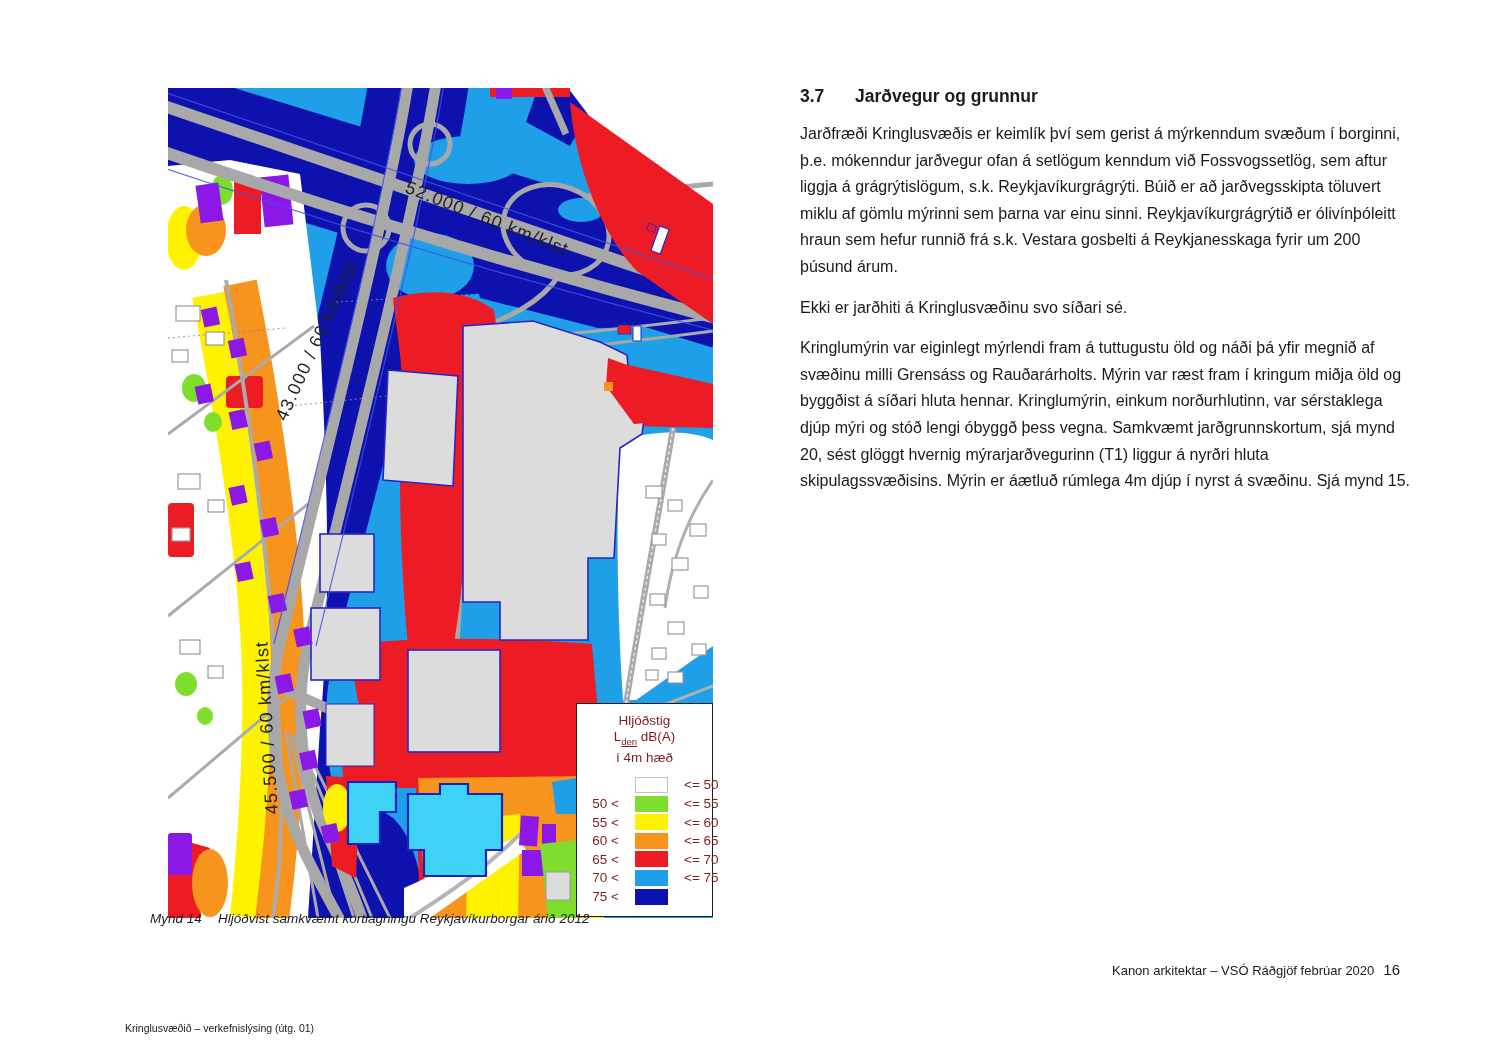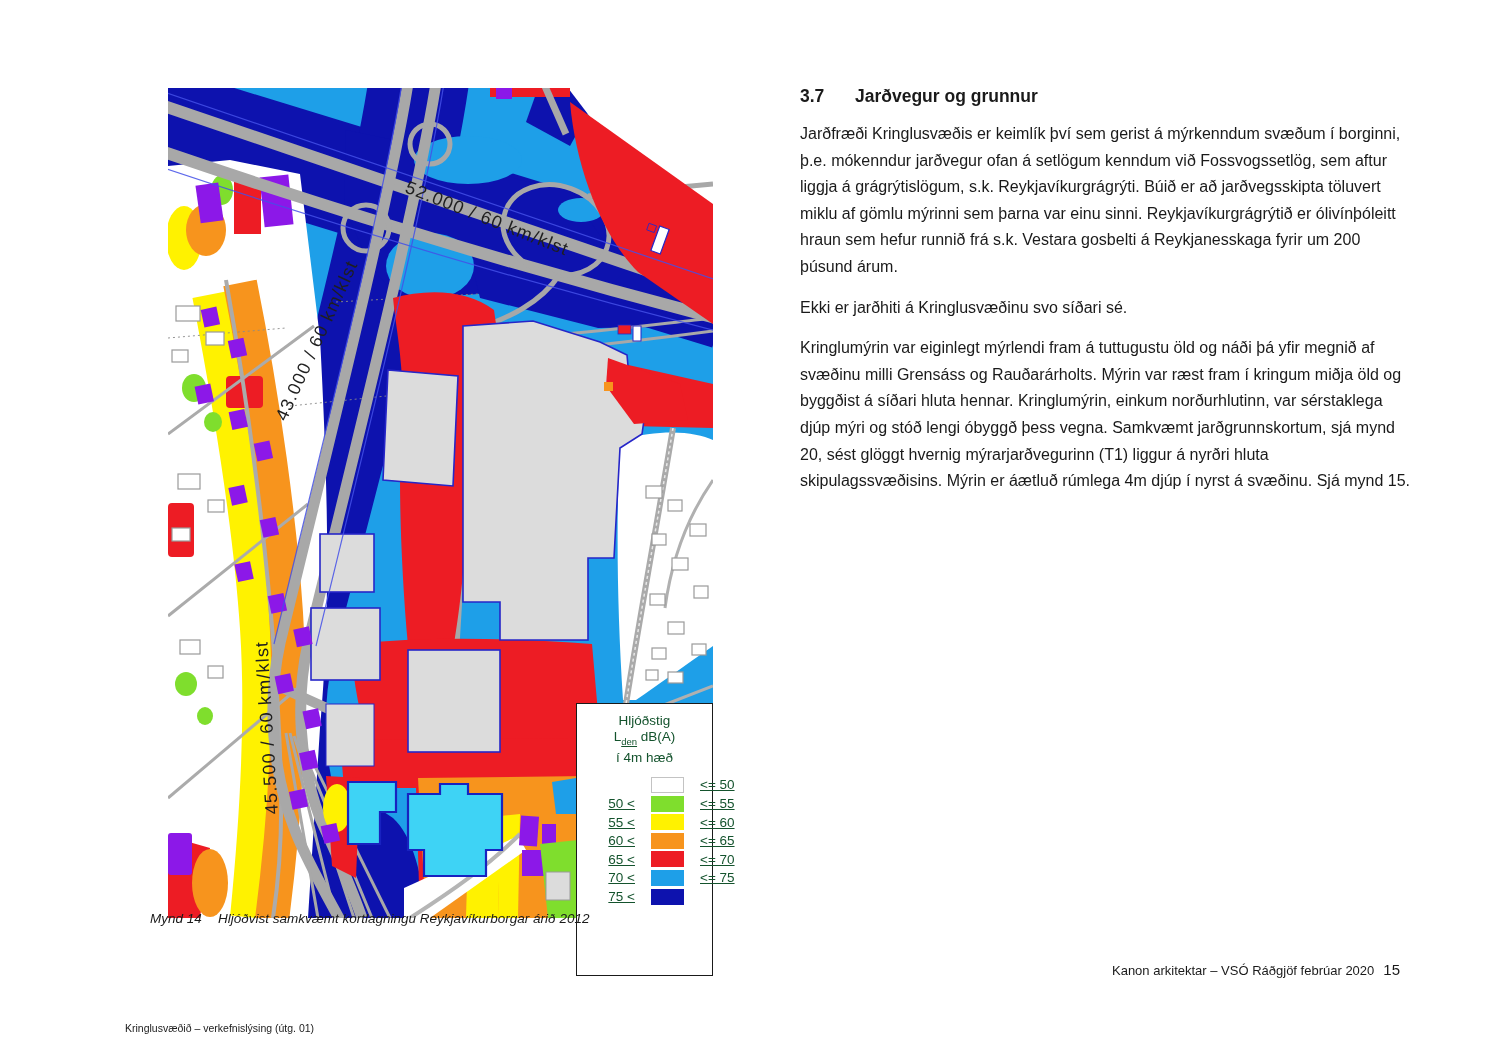--- a/index.html
+++ b/index.html
@@ -6,28 +6,28 @@
   body{
     width:1500px;height:1061px;position:relative;background:#ffffff;
     font-family:"Liberation Sans", sans-serif;color:#1a1a1a;overflow:hidden;
   }
   
   .map-wrap{position:absolute;left:168px;top:88px;width:545px;height:830px;}
   .map-wrap svg{position:absolute;left:0;top:0;}
   .road-label{font-family:"Liberation Sans",sans-serif;font-size:18px;letter-spacing:1.2px;fill:#1f1f1f;}
   
   .legend{
-    position:absolute;left:408px;top:615px;width:137px;height:273px;
+    position:absolute;left:408px;top:615px;width:137px;height:214px;
     background:#ffffff;border:1px solid #1a1a1a;box-sizing:border-box;
-    font-size:13.5px;color:#14532d;
+    font-size:13.5px;color:#7f1d1d;
   }
   .legend-title{text-align:center;margin-top:9px;line-height:16px;}
   .legend-title sub{font-size:9.5px;text-decoration:underline;}
   .legend-rows{margin-top:10px;}
-  .lrow{display:grid;grid-template-columns:40px 33px 55px;column-gap:16px;height:18.6px;align-items:center;padding-left:18px;text-decoration:underline;}
+  .lrow{display:grid;grid-template-columns:40px 33px 55px;column-gap:16px;height:18.6px;align-items:center;padding-left:2px;}
   .lrow .ll{text-align:right;}
   .lrow .sw{width:33px;height:16px;box-sizing:border-box;}
   .lrow.first .sw{border:1px solid #c3c3c3;}
   
   .text-col{position:absolute;left:800px;top:86px;width:612px;}
   .sec-head{display:flex;font-size:17.5px;font-weight:bold;margin:0 0 14px 0;}
   .sec-head .num{width:55px;}
   .text-col p{font-size:16px;line-height:26.6px;margin:0 0 14px 0;}
   
   .caption{position:absolute;left:150px;top:911px;font-style:italic;font-size:13.5px;display:flex;}
@@ -297,14 +297,14 @@
 </div>
 
 <div class="caption">
   <span class="cap-label">Mynd 14</span>
   <span class="cap-text">Hljóðvist samkvæmt kortlagningu Reykjavíkurborgar árið 2012</span>
 </div>
 
 <div class="footer-left">Kringlusvæðið – verkefnislýsing (útg. 01)</div>
 <div class="footer-right">
   <span class="fr-text">Kanon arkitektar – VSÓ Ráðgjöf febrúar 2020</span>
-  <span class="fr-page">15</span>
+  <span class="fr-page">16</span>
 </div>
 
 </body></html>

